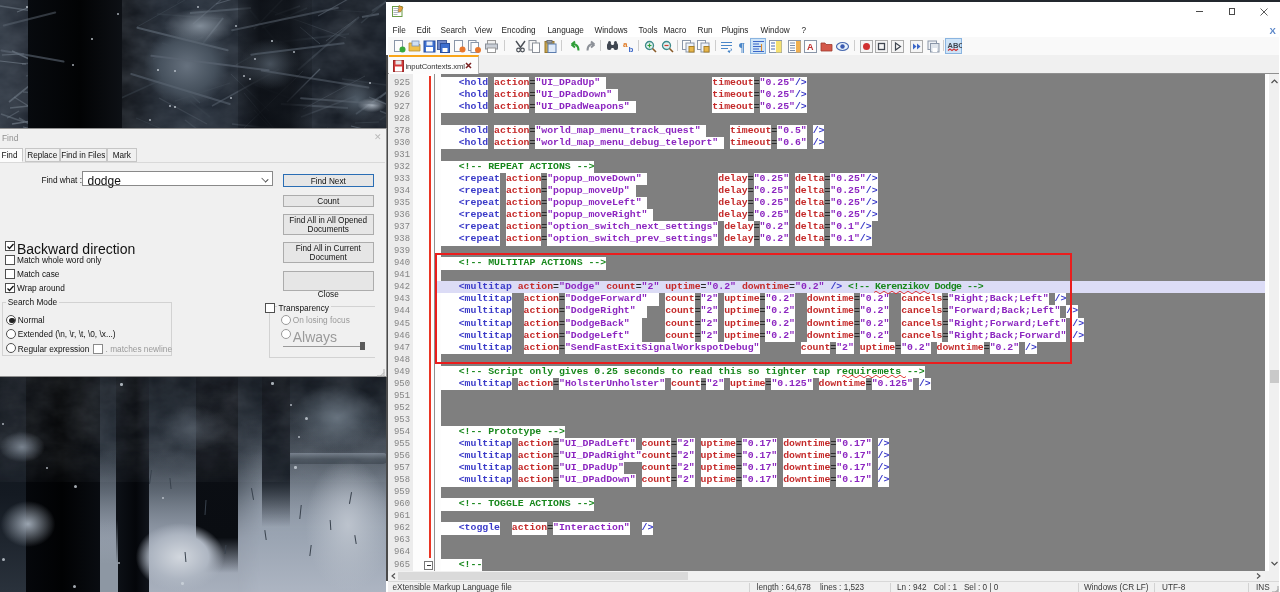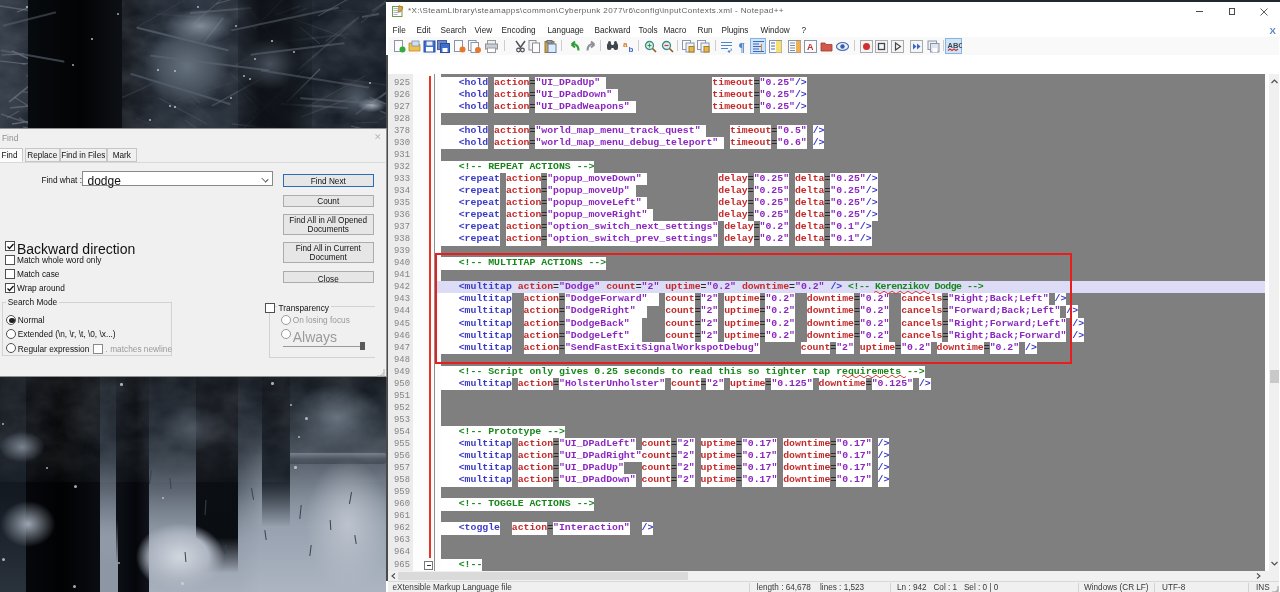--- a/index.html
+++ b/index.html
@@ -227,29 +227,28 @@
         <rect x="0.5" y="1.5" width="9.5" height="10" fill="#fefefe" stroke="#6a9c46" stroke-width="1"></rect>
         <path d="M7 0.5 L11 2.5 L8.5 7 L6 6.5 Z" fill="#e8a03c" stroke="#8a6a20" stroke-width="0.6"></path>
         <path d="M1.5 3.5 h6 M1.5 5.5 h5 M1.5 7.5 h6 M1.5 9.5 h4" stroke="#9aa4ae" stroke-width="0.8"></path>
       </svg>
       <div class="abs" style="left:810px;top:11px;width:7px;height:1.1px;background:#4a4a4a"></div>
       <div class="abs" style="left:842.6px;top:8.4px;width:6.5px;height:6.5px;border:1px solid #4a4a4a"></div>
       <svg class="abs" style="left:874px;top:7.5px" width="8" height="8">
         <path d="M0.5 0.5 L7.5 7.5 M7.5 0.5 L0.5 7.5" stroke="#4a4a4a" stroke-width="0.9"></path>
       </svg>
       <div class="abs" style="left:883.5px;top:24.5px;font-size:9.5px;font-weight:bold;color:#5b87c9;z-index:6">X</div>
-    <div id="titletext" class="abs">*X:\SteamLibrary\steamapps\common\Cyberpunk 2077\r6\config\inputContexts.xml - Notepad++</div>
     <div id="menubar" class="abs">
         <div class="menuitem" style="left:4.5px">File</div>
 <div class="menuitem" style="left:28.5px">Edit</div>
 <div class="menuitem" style="left:52.5px">Search</div>
 <div class="menuitem" style="left:86.5px">View</div>
 <div class="menuitem" style="left:113.5px">Encoding</div>
 <div class="menuitem" style="left:159.5px">Language</div>
-<div class="menuitem" style="left:206.5px">Backward</div>
+<div class="menuitem" style="left:206.5px">Windows</div>
 <div class="menuitem" style="left:250.5px">Tools</div>
 <div class="menuitem" style="left:275.5px">Macro</div>
 <div class="menuitem" style="left:309.5px">Run</div>
 <div class="menuitem" style="left:333.5px">Plugins</div>
 <div class="menuitem" style="left:372.5px">Window</div>
 <div class="menuitem" style="left:413.5px">?</div>
       </div>
     <div id="toolbar" class="abs">
         <svg class="abs" style="left:5px;top:2.5px" width="13" height="13" viewBox="0 0 13 13">
           <rect x="1.5" y="0.5" width="8" height="11" fill="#fdfdfd" stroke="#8a96a8" stroke-width="1"></rect>
@@ -395,20 +394,33 @@
           <rect x="1" y="1" width="8.5" height="8.5" fill="#eef1f5" stroke="#8a96a8"></rect>
           <rect x="3.5" y="3.5" width="8.5" height="8.5" fill="#dfe5ec" stroke="#8a96a8"></rect>
           <rect x="5.5" y="8" width="4.5" height="4" fill="#fff"></rect>
         </svg>
 <div class="abs" style="left:555px;top:3px;width:1px;height:11px;background:#cdcdcd"></div>
 <div class="abs" style="left:557px;top:0.5px;width:17px;height:16px;background:#cfe4f7;border:1px solid #8ab4e0"></div>
 <svg class="abs" style="left:558.5px;top:2.5px" width="15" height="13" viewBox="0 0 15 13">
           <text x="0.5" y="8" font-size="7.5" font-weight="bold" fill="#3f4650" font-family="Liberation Sans">ABC</text>
           <path d="M1 10.5 l2 -1.5 l2 1.5 l2 -1.5 l2 1.5 l2 -1.5" stroke="#d03030" stroke-width="1.1" fill="none"></path>
         </svg>
+      </div>
+    <div id="tabstrip" class="abs">
+        <div id="tab1">
+          <svg class="abs" style="left:4px;top:3px" width="11" height="12" viewBox="0 0 11 12">
+            <rect x="0.5" y="0.5" width="10" height="11" fill="#d23a3a" stroke="#9e2828"></rect>
+            <rect x="2.5" y="0.5" width="6" height="4" fill="#e8e8e8"></rect>
+            <rect x="2" y="6.5" width="7" height="5" fill="#fff"></rect>
+          </svg>
+          <div id="tabtext">inputContexts.xml</div>
+          <svg class="abs" style="left:75.5px;top:5px" width="7" height="7">
+            <path d="M1 1 L6 6 M6 1 L1 6" stroke="#7a1f1f" stroke-width="1.5"></path>
+          </svg>
+        </div>
       </div>
     <div id="editor" class="abs">
       <div id="margin-num"></div>
       <div id="margin-white"></div>
       <div id="mdiv"></div>
       <div id="chgline"></div>
       <div id="curline"></div>
       <div id="lines">
           <div class="lnum" style="top:2.50px">925</div>
 <div class="eline" style="top:2.50px"><span class="w tg">   &lt;hold</span><span> </span><span class="w at">action</span><span class="eq">=</span><span class="w vl">"UI_DPadUp" </span><span>                  </span><span class="w at">timeout</span><span class="eq">=</span><span class="w vl">"0.25"</span><span class="w tg">/&gt;</span></div>
@@ -540,21 +552,21 @@
 <div class="abs" style="left:59.5px;top:18.5px;width:47.5px;height:14px;background:#f0f0f0;border:1px solid #c6c6c6;text-align:center;font-size:8.2px;color:#111;padding-top:2.5px">Find in Files</div>
 <div class="abs" style="left:107px;top:18.5px;width:29.5px;height:14px;background:#f0f0f0;border:1px solid #c6c6c6;text-align:center;font-size:8.2px;color:#111;padding-top:2.5px">Mark</div>
 <div class="abs" style="left:41.4px;top:45.6px;font-size:8.3px;color:#111">Find what :</div>
 <div class="abs" style="left:82px;top:42.2px;width:191.3px;height:14.4px;background:#fff;border:1px solid #898989"></div>
 <div class="abs" style="left:87.5px;top:45.4px;font-size:12px;color:#111">dodge</div>
 <div class="abs" style="left:262px;top:46.5px;width:6px;height:6px;border-right:1.3px solid #444;border-bottom:1.3px solid #444;transform:rotate(45deg) scale(1,0.7)"></div>
 <div class="fd-btn" style="top:45px;height:12.5px;border:1.5px solid #2a6db4;padding-top:1.5px;line-height:9.5px">Find Next</div>
 <div class="fd-btn" style="top:65.7px;height:12.5px;border:1px solid #acacac;padding-top:1.5px;line-height:9.5px">Count</div>
 <div class="fd-btn" style="top:85.2px;height:21px;border:1px solid #acacac;padding-top:0.5px;line-height:9.5px">Find All in All Opened<br>Documents</div>
 <div class="fd-btn" style="top:113.3px;height:21px;border:1px solid #acacac;padding-top:0.5px;line-height:9.5px">Find All in Current<br>Document</div>
-<div class="fd-btn" style="top:141.9px;height:12.5px;border:1px solid #acacac;padding-top:3px;line-height:9.5px">Close</div>
+<div class="fd-btn" style="top:141.9px;height:12.5px;border:1px solid #acacac;padding-top:18px;line-height:9.5px">Close</div>
 <div class="cb" style="left:5px;top:112px;border-color:#4f4f4f">
         <svg width="9" height="9" viewBox="0 0 9 9" style="position:absolute;left:0;top:0">
           <path d="M1.5 4.5 L3.5 6.5 L7.5 2" stroke="#111" stroke-width="1.3" fill="none"></path>
         </svg>
       </div>
 <div class="abs" style="left:17px;top:112.2px;font-size:14px;color:#111">Backward direction</div>
 <div class="cb" style="left:5px;top:126px;border-color:#4f4f4f"></div>
 <div class="abs" style="left:17px;top:126.2px;font-size:8.3px;color:#111">Match whole word only</div>
 <div class="cb" style="left:5px;top:140px;border-color:#4f4f4f"></div>
 <div class="abs" style="left:17px;top:140.2px;font-size:8.3px;color:#111">Match case</div>

